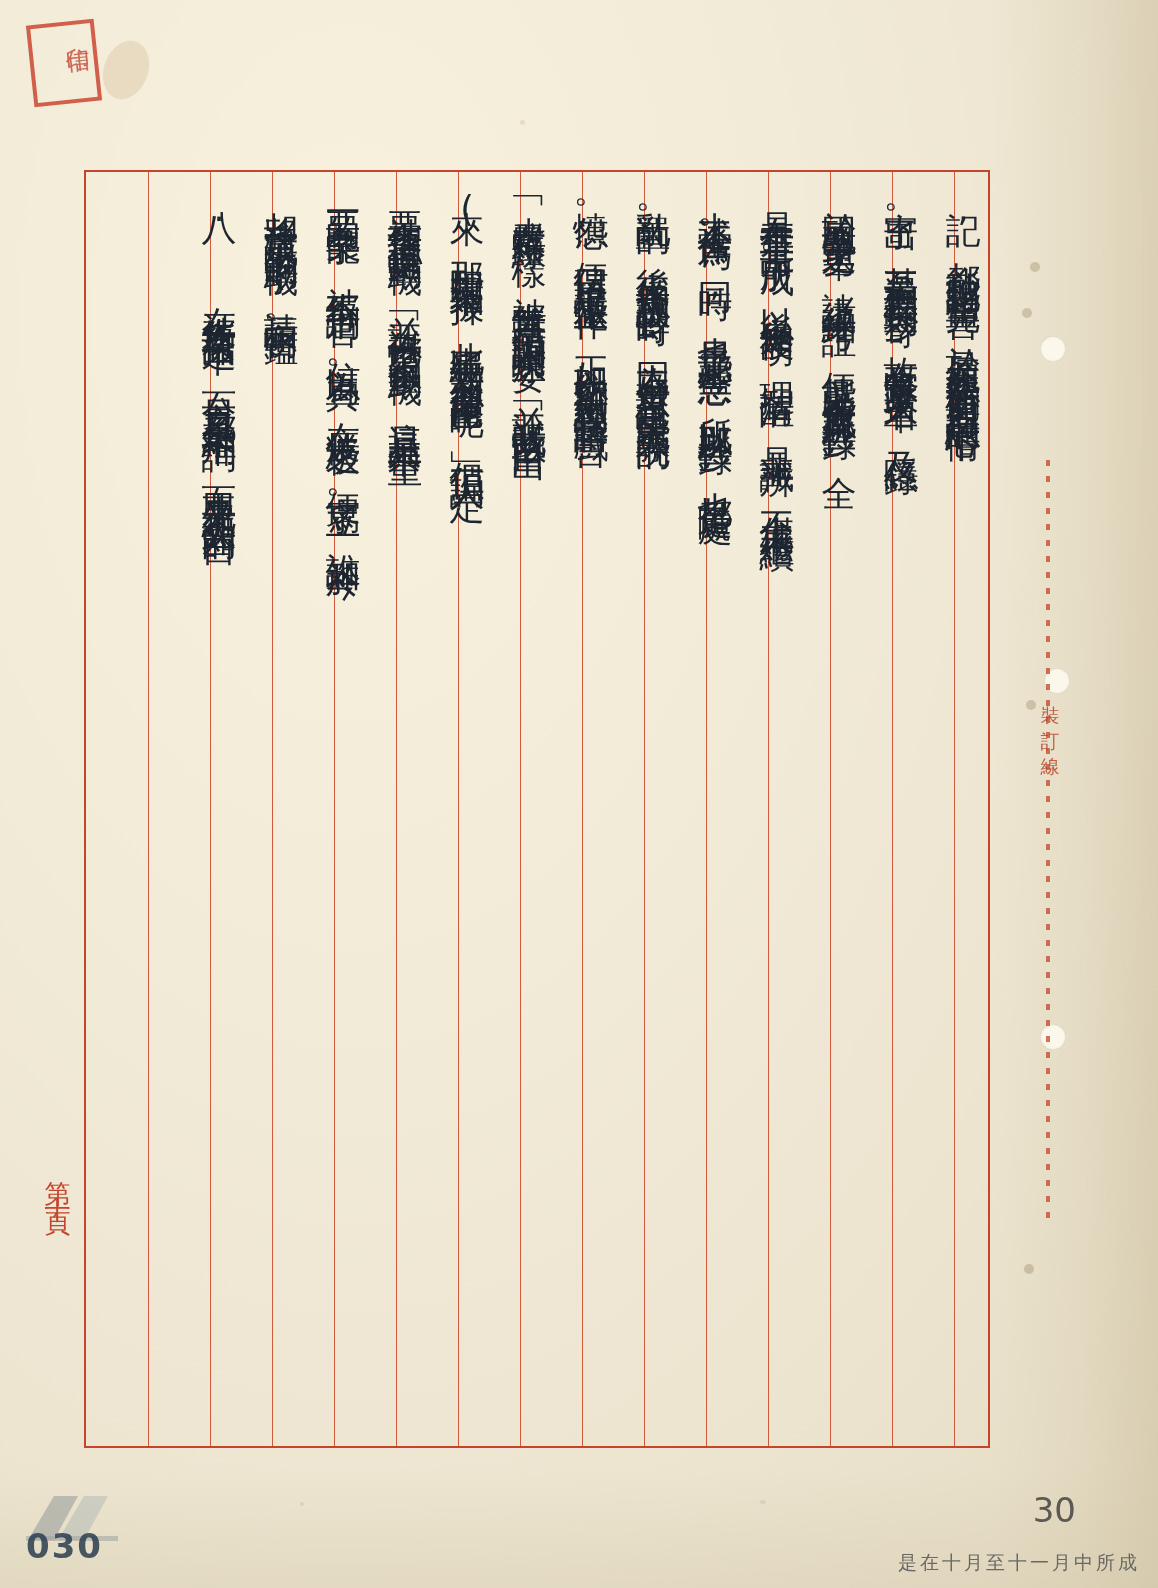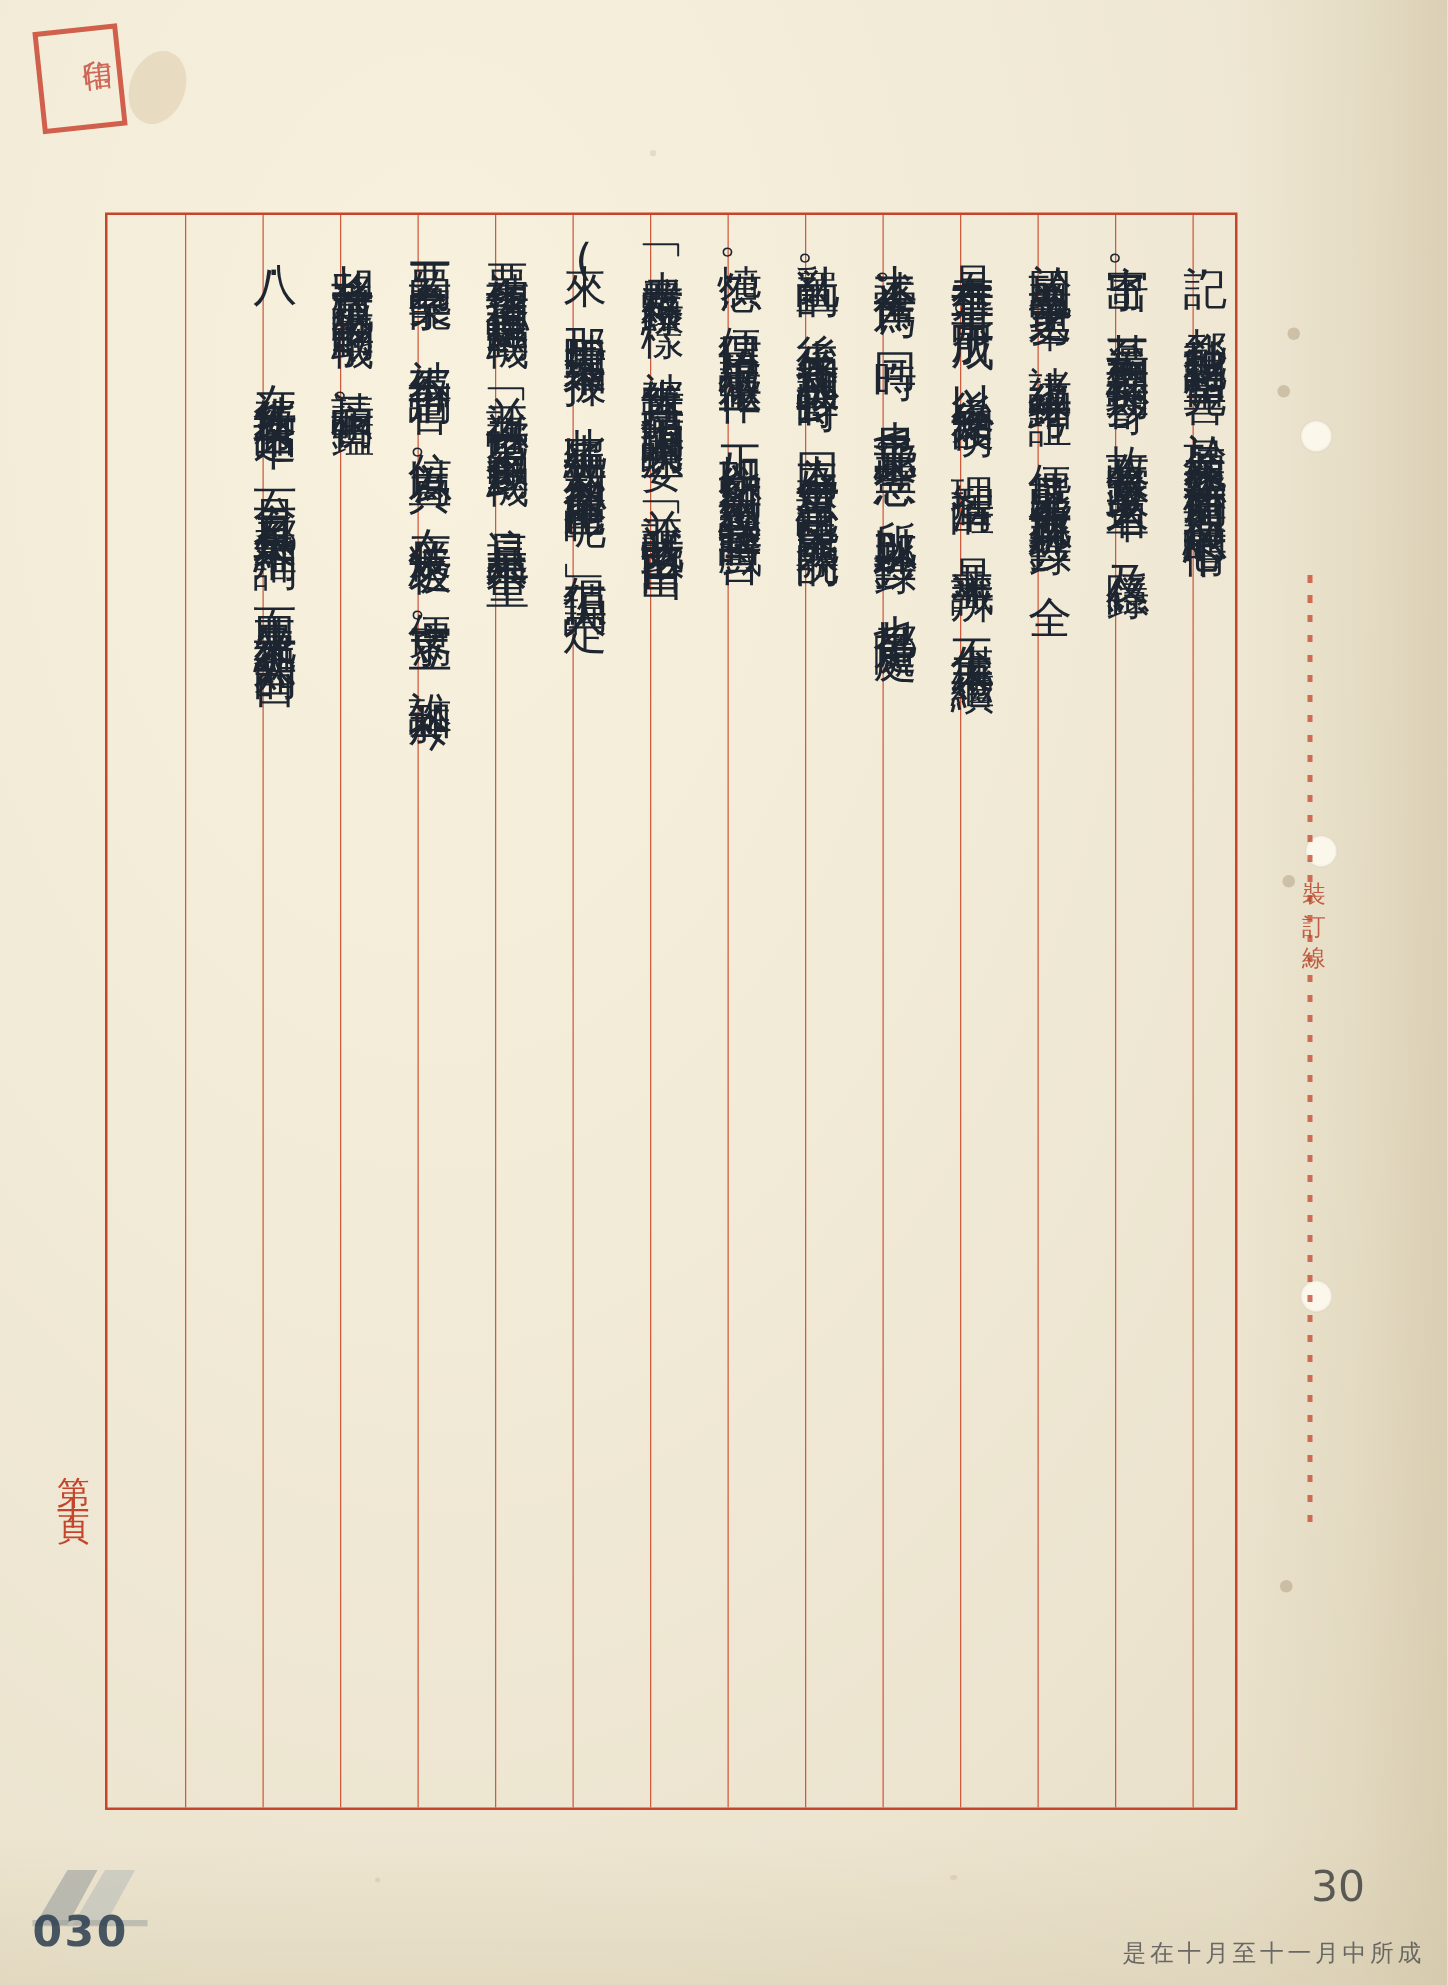--- a/index.html
+++ b/index.html
@@ -174,21 +174,21 @@
   #archive-logo {
     position: absolute;
     left: 24px;
     bottom: 44px;
     width: 96px;
     height: 58px;
     opacity: 0.55;
   }
   #folio-number {
     position: absolute;
-    right: 66px;
+    right: 82px;
     bottom: 58px;
     font-family: "DejaVu Sans", sans-serif;
     font-size: 34px;
     color: #3a3a3a;
     opacity: 0.8;
   }
   #copyright-note {
     position: absolute;
     right: 18px;
     bottom: 12px;

